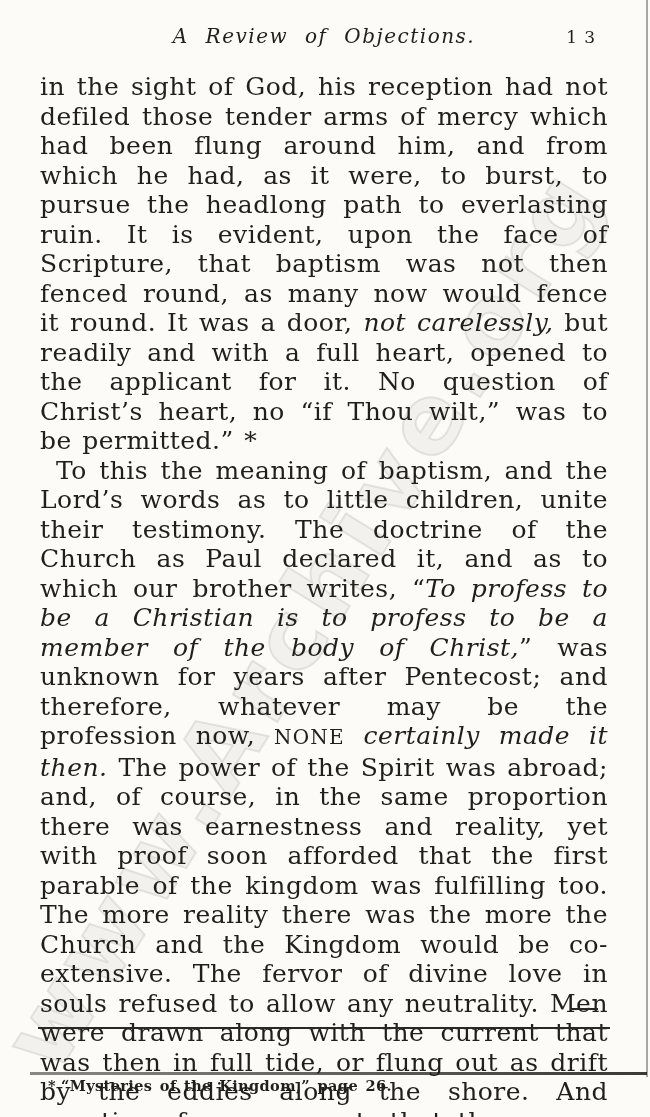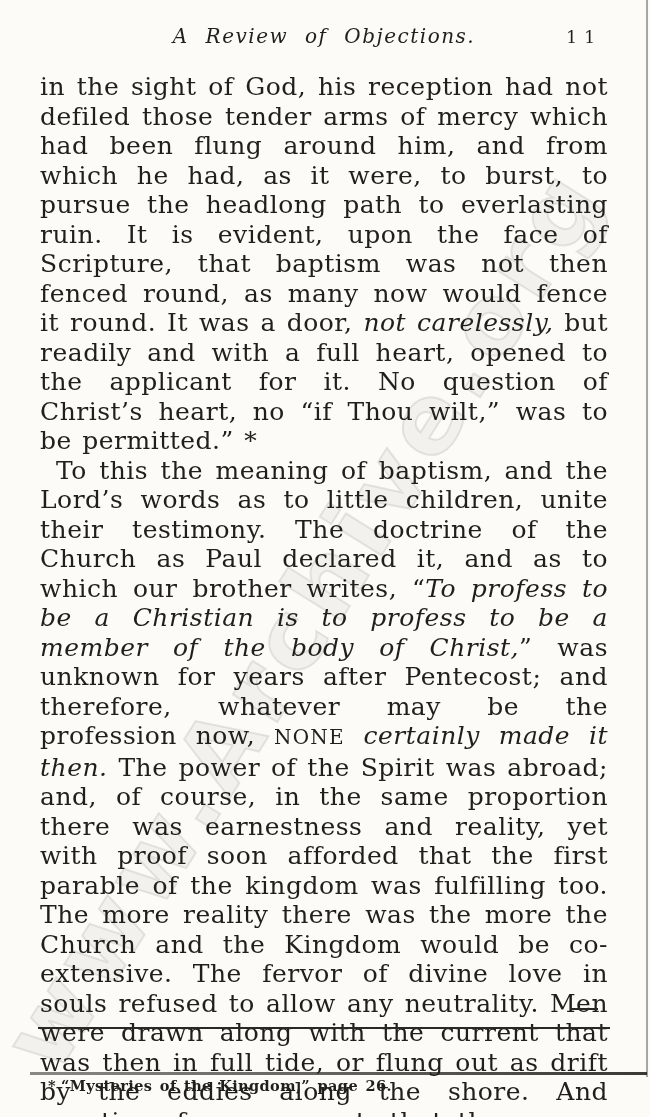--- a/index.html
+++ b/index.html
@@ -128,21 +128,21 @@
 </style>
 </head>
 <body>
 
 <div class="page">
 
   <div class="watermark">www.Archive.org</div>
 
   <header class="page-header">
     <span class="running-title">A Review of Objections.</span>
-    <span class="page-number">11</span>
+    <span class="page-number">13</span>
   </header>
 
   <main class="body-text" id="paragraphs">
       <p class=""><span class="run-normal">in the sight of God, his reception had not defiled those tender arms of mercy which had been flung around him, and from which he had, as it were, to burst, to pursue the headlong path to everlasting ruin.  It is evident, upon the face of Scripture, that baptism was not then fenced round, as many now would fence it round.  It was a door, </span><span class="run-italic">not carelessly,</span><span class="run-normal"> but readily and with a full heart, opened to the applicant for it.  No question of Christ’s heart, no “if Thou wilt,” was to be permitted.” *</span></p>
       <p class="indent"><span class="run-normal">To this the meaning of baptism, and the Lord’s words as to little children, unite their testimony.  The doctrine of the Church as Paul declared it, and as to which our brother writes, “</span><span class="run-italic">To profess to be a Christian is to profess to be a member of the body of Christ,</span><span class="run-normal">” was unknown for years after Pentecost; and therefore, whatever may be the profession now, </span><span class="run-caps">NONE</span><span class="run-italic"> certainly made it then.</span><span class="run-normal">  The power of the Spirit was abroad; and, of course, in the same proportion there was earnestness and reality, yet with proof soon afforded that the first parable of the kingdom was fulfilling too.  The more reality there was the more the Church and the Kingdom would be co-extensive.  The fervor of divine love in souls refused to allow any neutrality.  Men were drawn along with the current that was then in full tide, or flung out as drift by the eddies along the shore.  And granting, for a moment, that there were growing up with the years that went by the families that were baptized,— these, too, would be no exception to the rule.  Thus the inability to find more than the “within and without” of which our brother</span></p>
     </main>
 
   <div class="pre-rule-dash"></div>
   <div class="footnote-rule"></div>
 

